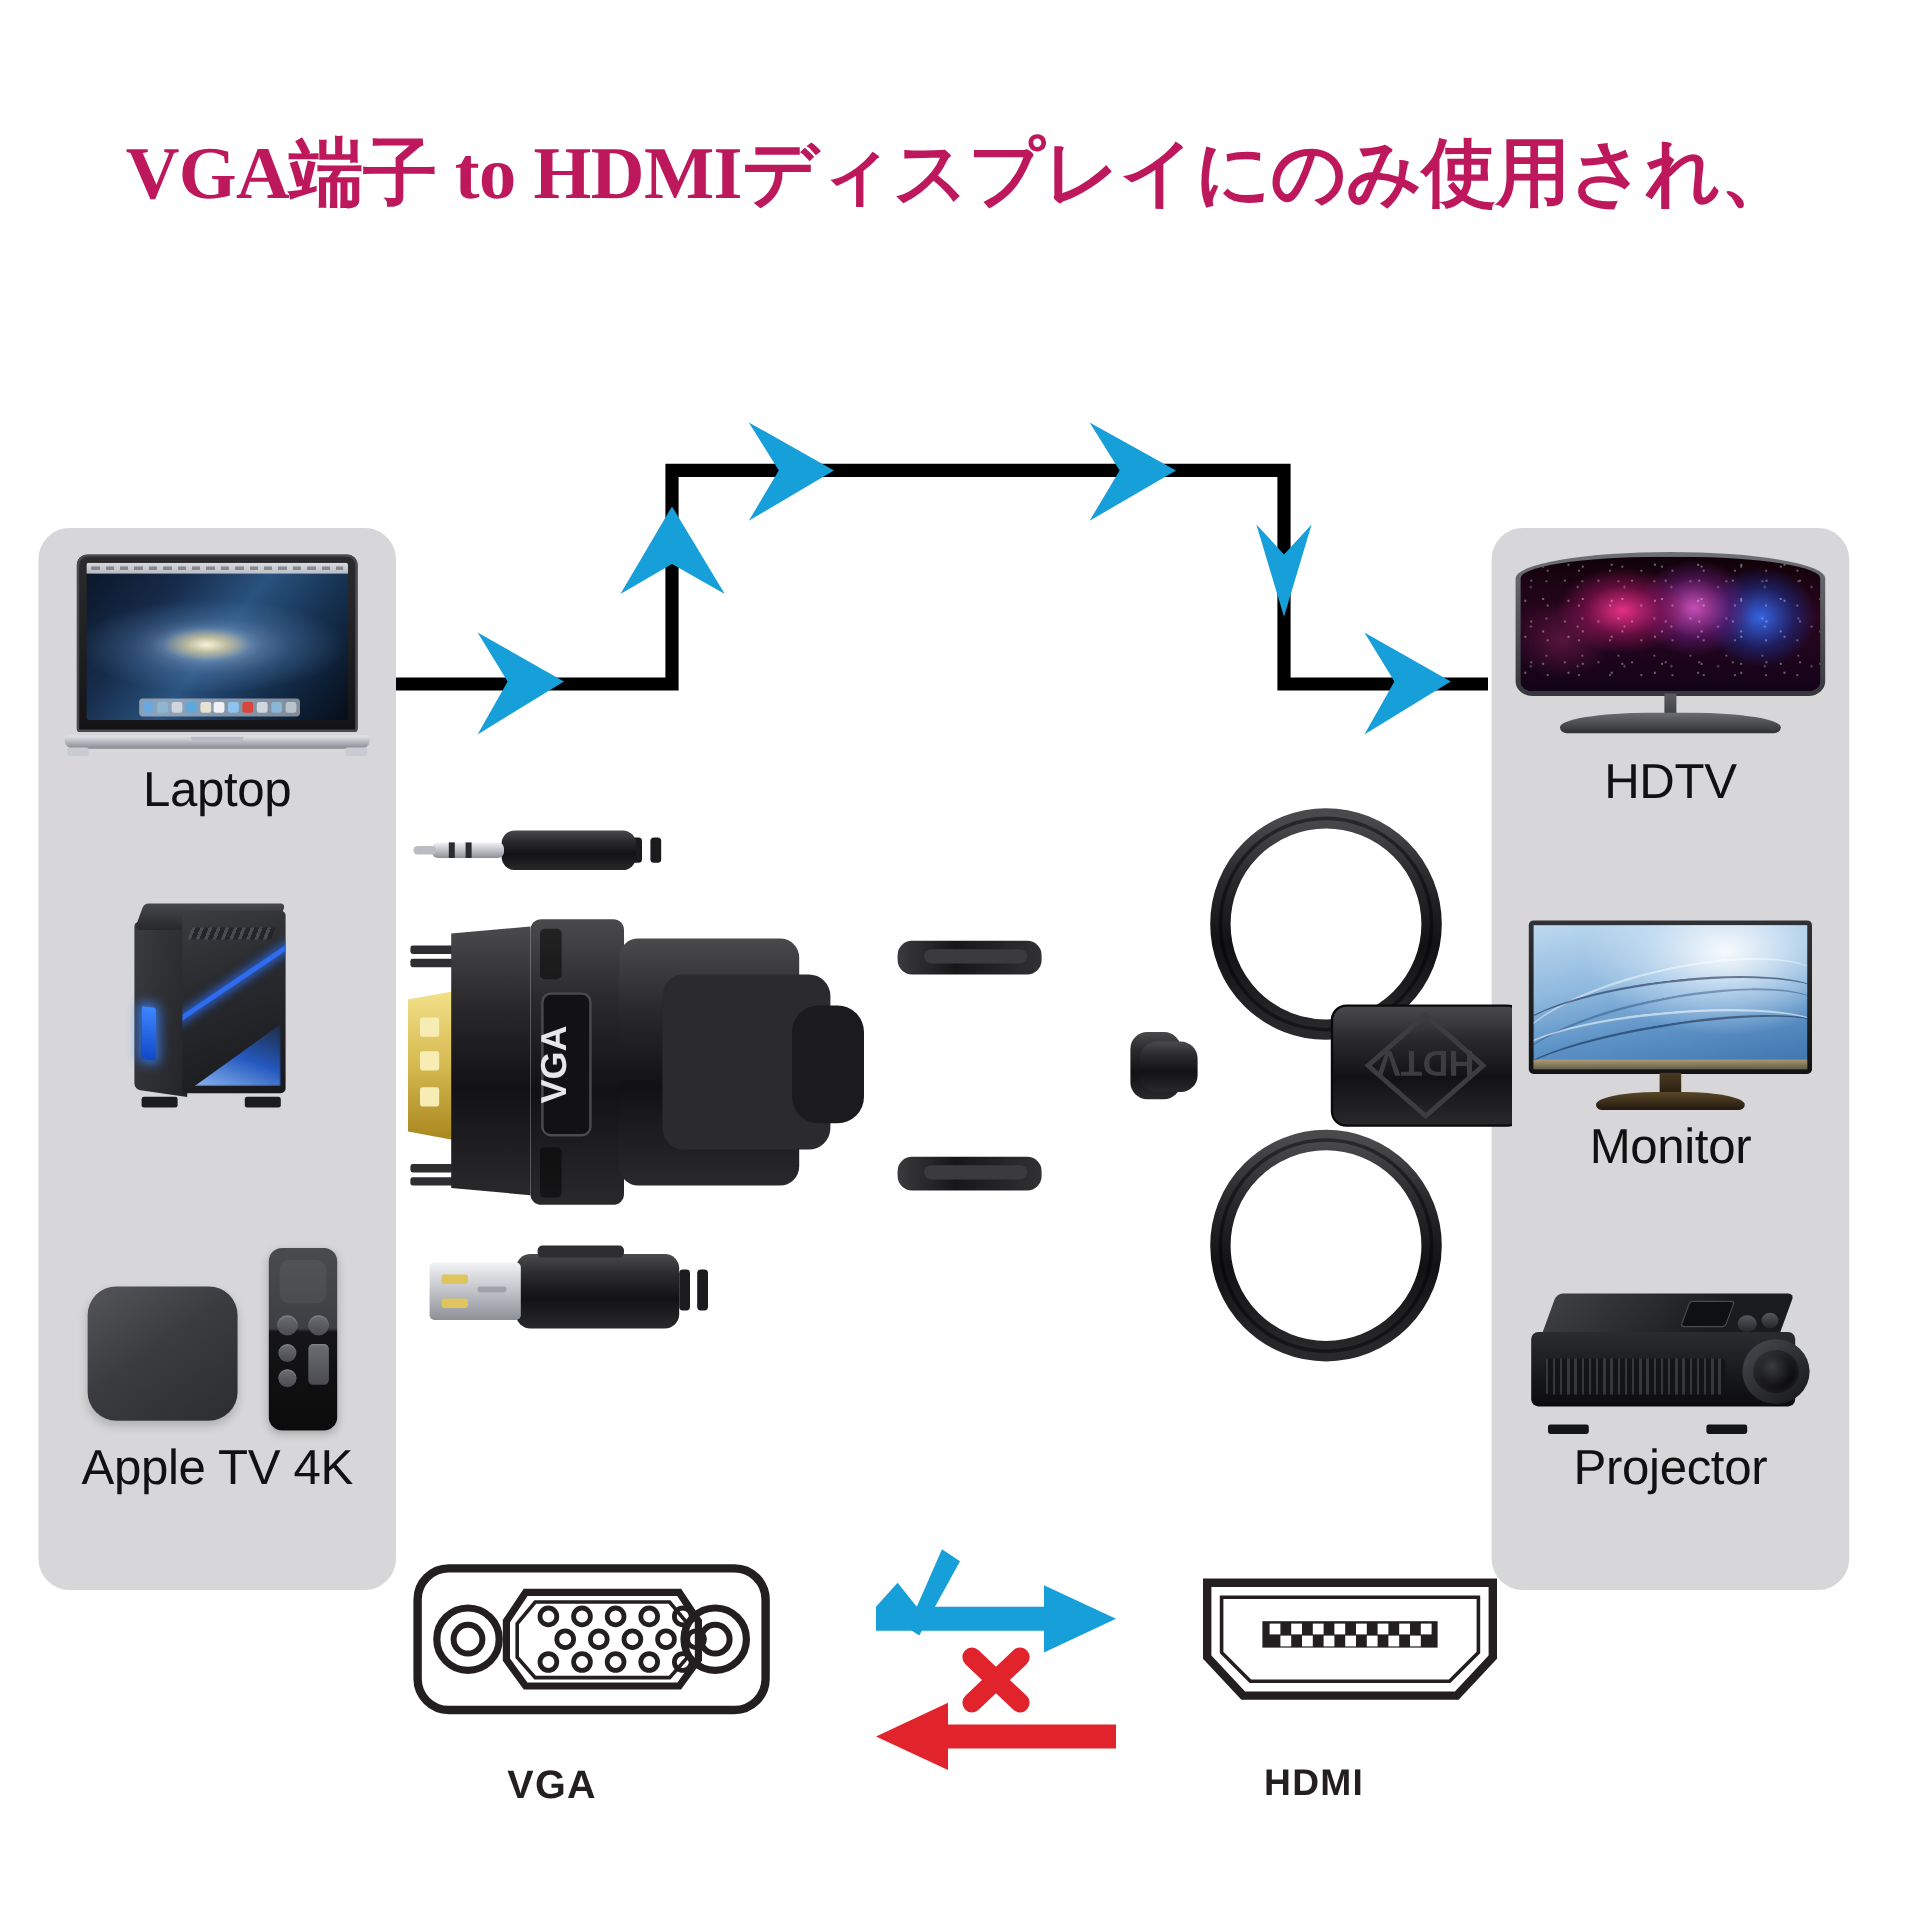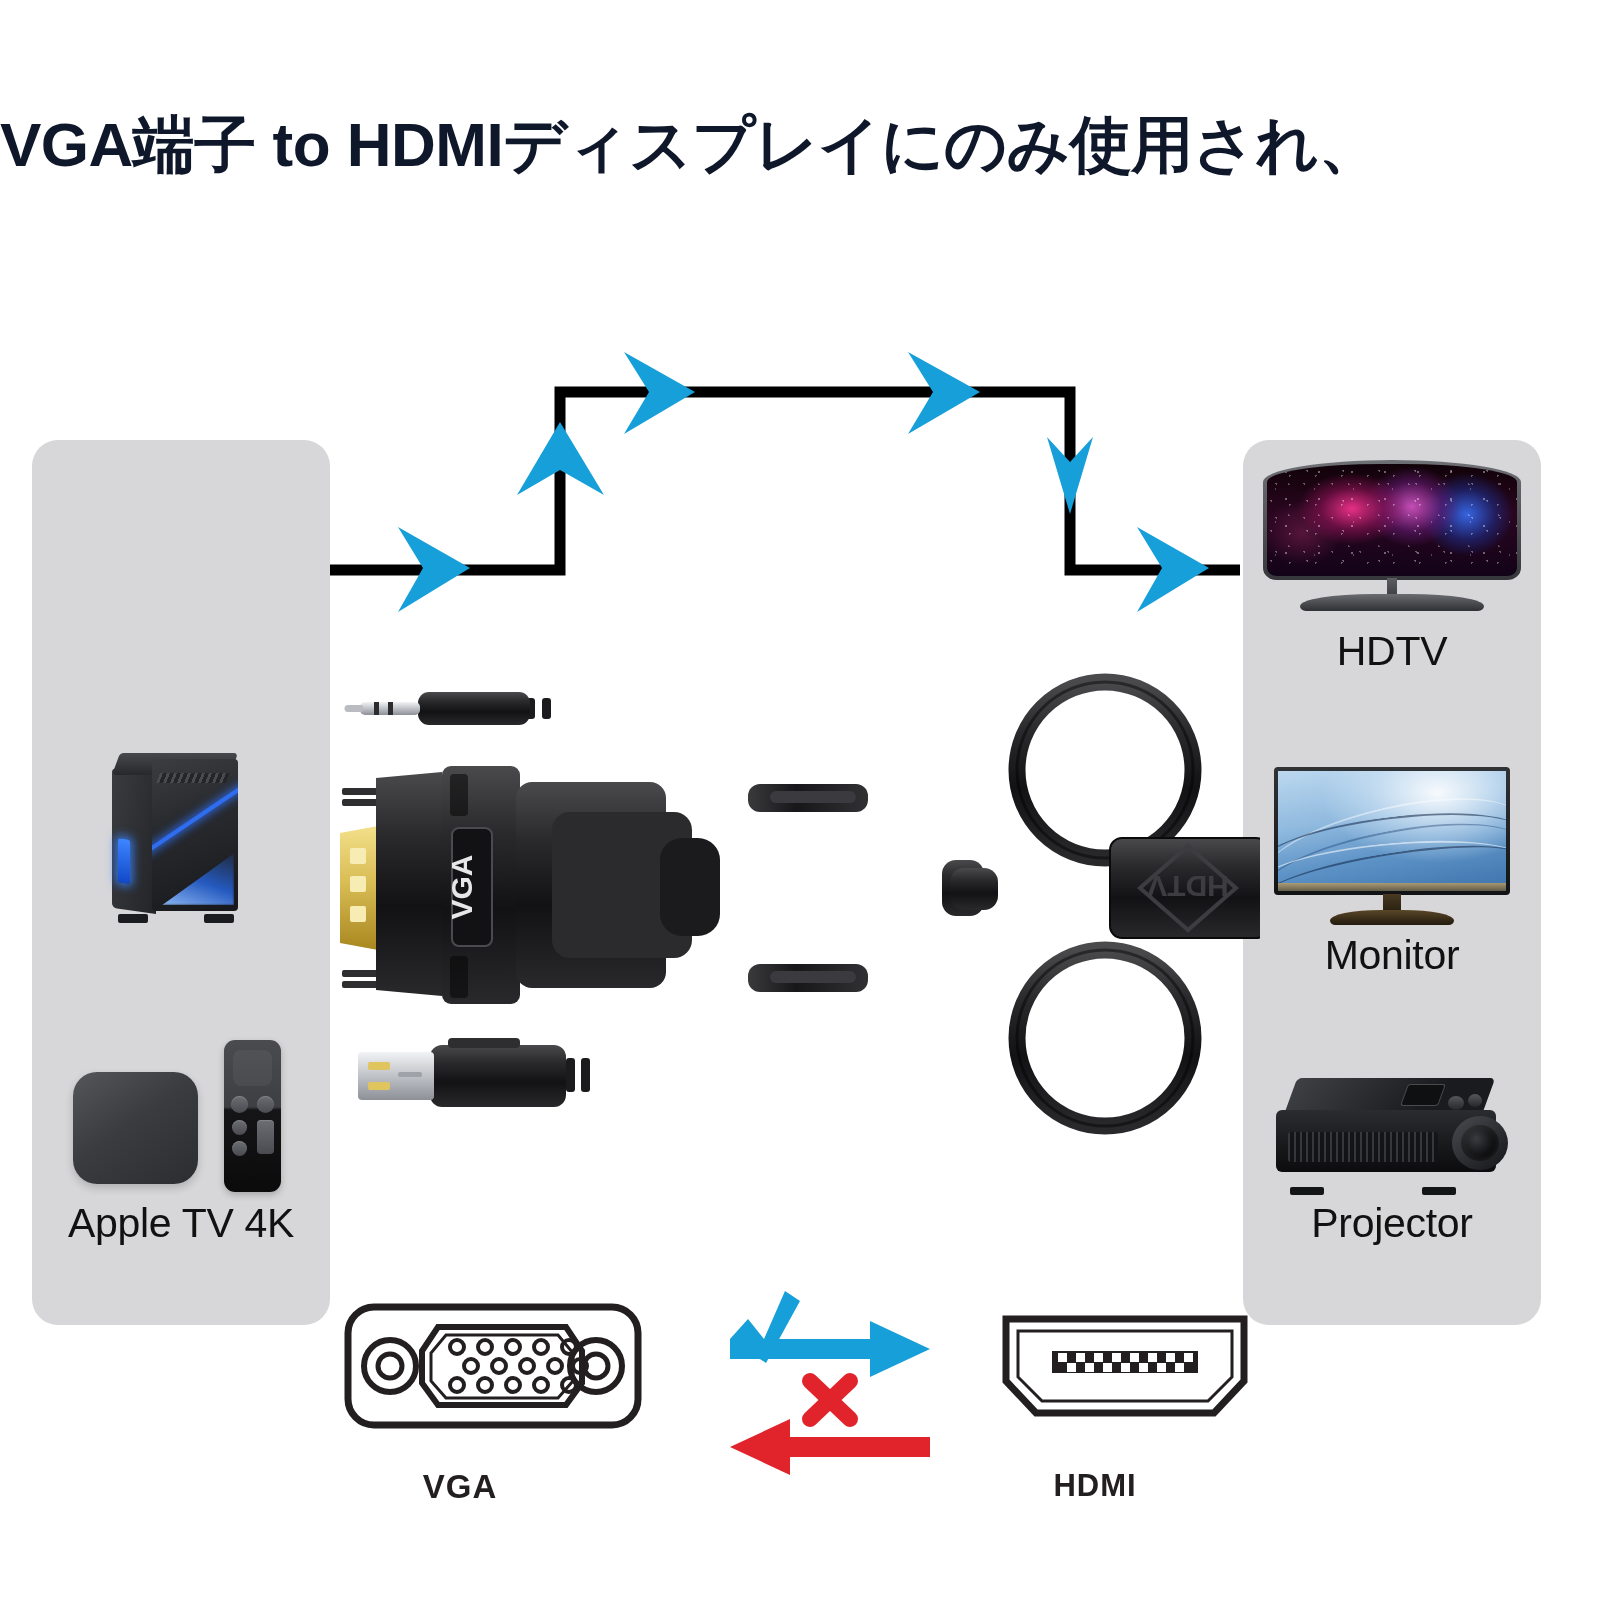--- a/index.html
+++ b/index.html
@@ -6,25 +6,27 @@
   body{
     width:1600px;height:1600px;
     font-family:"Liberation Sans","DejaVu Sans",sans-serif;
     color:#000; overflow:hidden; position:relative;
   }
   #stage{position:absolute;left:0;top:0;width:1600px;height:1600px;background:#ffffff;}
 
   
   .title-block{
     position:absolute;left:0;top:105px;width:1600px;
+    text-align:center;
     font-weight:bold;
     font-size:62px;
     line-height:1.30;
     letter-spacing:-0.5px;
-    color:#0f172a;
+    color:#be185d;
+    font-family:Liberation Serif, serif;
   }
   .title-line{display:block;white-space:nowrap;}
 
   
   .panel{
     position:absolute;
     background:#d7d7d9;
     border-radius:26px;
   }
   #panel-left{left:32px;top:440px;width:298px;height:885px;}
@@ -284,20 +286,47 @@
 <body>
 
 <div id="stage">
 
   <div class="title-block">
     <span class="title-line">VGA端子 to HDMIディスプレイにのみ使用され、</span>
   </div>
 
   <div class="panel" id="panel-left">
 
+    <div class="dev" style="top:22px;">
+      <div class="dev-art laptop">
+        <div class="lap-lid">
+          <div class="lap-screen">
+            <div class="lap-menubar"></div>
+            <div class="lap-dock">
+              <i style="background:#6aa9e0"></i>
+                <i style="background:#8fb8cf"></i>
+              <i style="background:#cfd6dd"></i>
+                <i style="background:#5fa9d8"></i>
+              <i style="background:#e8e2d2"></i>
+                <i style="background:#f0f1f3"></i>
+              <i style="background:#8ec3ef"></i>
+                <i style="background:#d9453c"></i>
+              <i style="background:#cfd6dd"></i>
+                <i style="background:#8ab6d8"></i>
+              <i style="background:#b9c3cc"></i>
+            </div>
+          </div>
+        </div>
+        <div class="lap-base"></div>
+        <div class="lap-notch"></div>
+        <div class="lap-foot" style="left:2px;"></div>
+        <div class="lap-foot" style="right:2px;"></div>
+      </div>
+      <div class="dev-label">Laptop</div>
+    </div>
 
     <div class="dev" style="top:303px;">
       <div class="dev-art tower">
         <div class="tower-side"></div>
         <div class="tower-top"></div>
         <div class="tower-front">
           <div class="tower-vent" style="left:6px;top:14px;width:70px;"></div>
           <div class="tower-glowtri"></div>
           <div class="tower-slash s1" style="left:-16px;width:118px;"></div>
         </div>

